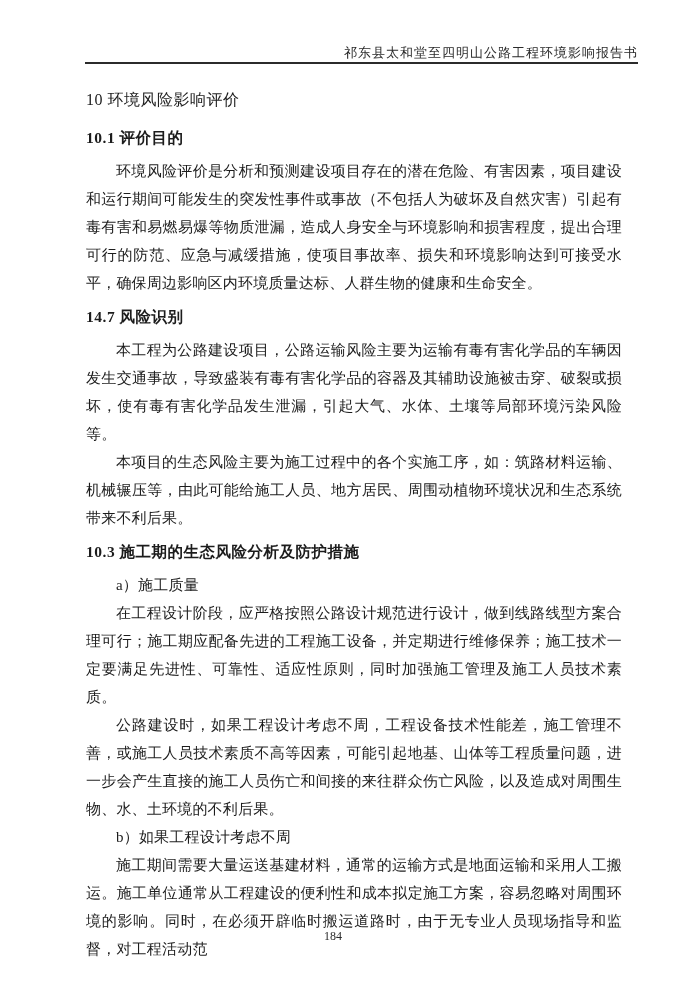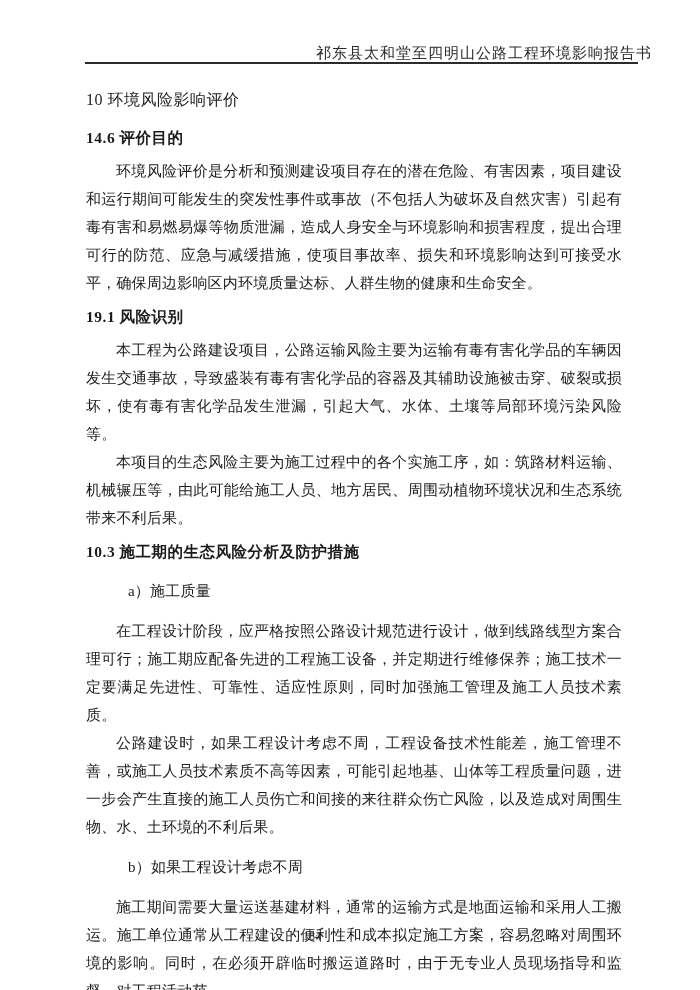--- a/index.html
+++ b/index.html
@@ -18,23 +18,23 @@
   .page {
     position: relative;
     width: 700px;
     height: 990px;
     background: #ffffff;
   }
   .running-header {
     position: absolute;
     top: 44px;
     left: 85px;
-    right: 48px;
+    right: 62px;
     text-align: right;
-    font-size: 15px;
+    font-size: 13px;
     letter-spacing: 1px;
     color: #2a2a2a;
   }
   .header-rule {
     position: absolute;
     top: 62px;
     left: 85px;
     right: 62px;
     height: 0;
     border-top: 2px solid #2b2b2b;
@@ -63,51 +63,52 @@
     font-size: 15px;
     line-height: 28px;
     margin: 0;
     text-align: justify;
     text-indent: 2em;
     letter-spacing: 0.2px;
   }
   .sub-item {
     font-size: 15px;
     line-height: 28px;
-    margin: 12px;
+    margin: 0;
     text-indent: 2em;
     letter-spacing: 0.2px;
   }
   .page-footer {
     position: absolute;
     bottom: 46px;
     left: 0;
     width: 624px;
     text-align: center;
     font-size: 12px;
     color: #2a2a2a;
+    padding-left: 21px;
   }
 </style>
 </head>
 <body>
 
 <div class="page">
 
   <div class="running-header">祁东县太和堂至四明山公路工程环境影响报告书</div>
 
   <div class="header-rule"></div>
 
   <div class="content">
 
     <div class="h1">10  环境风险影响评价</div>
 
-    <div class="h2">14.6  评价目的</div>
+    <div class="h2">10.1  评价目的</div>
     <p class="para">环境风险评价是分析和预测建设项目存在的潜在危险、有害因素，项目建设和运行期间可能发生的突发性事件或事故（不包括人为破坏及自然灾害）引起有毒有害和易燃易爆等物质泄漏，造成人身安全与环境影响和损害程度，提出合理可行的防范、应急与减缓措施，使项目事故率、损失和环境影响达到可接受水平，确保周边影响区内环境质量达标、人群生物的健康和生命安全。</p>
 
-    <div class="h2">19.1  风险识别</div>
+    <div class="h2">14.7  风险识别</div>
     <p class="para">本工程为公路建设项目，公路运输风险主要为运输有毒有害化学品的车辆因发生交通事故，导致盛装有毒有害化学品的容器及其辅助设施被击穿、破裂或损坏，使有毒有害化学品发生泄漏，引起大气、水体、土壤等局部环境污染风险等。</p>
     <p class="para">本项目的生态风险主要为施工过程中的各个实施工序，如：筑路材料运输、机械辗压等，由此可能给施工人员、地方居民、周围动植物环境状况和生态系统带来不利后果。</p>
 
     <div class="h2">10.3  施工期的生态风险分析及防护措施</div>
     <p class="sub-item">a）施工质量</p>
     <p class="para">在工程设计阶段，应严格按照公路设计规范进行设计，做到线路线型方案合理可行；施工期应配备先进的工程施工设备，并定期进行维修保养；施工技术一定要满足先进性、可靠性、适应性原则，同时加强施工管理及施工人员技术素质。</p>
     <p class="para">公路建设时，如果工程设计考虑不周，工程设备技术性能差，施工管理不善，或施工人员技术素质不高等因素，可能引起地基、山体等工程质量问题，进一步会产生直接的施工人员伤亡和间接的来往群众伤亡风险，以及造成对周围生物、水、土环境的不利后果。</p>
     <p class="sub-item">b）如果工程设计考虑不周</p>
     <p class="para">施工期间需要大量运送基建材料，通常的运输方式是地面运输和采用人工搬运。施工单位通常从工程建设的便利性和成本拟定施工方案，容易忽略对周围环境的影响。同时，在必须开辟临时搬运道路时，由于无专业人员现场指导和监督，对工程活动范</p>
 

